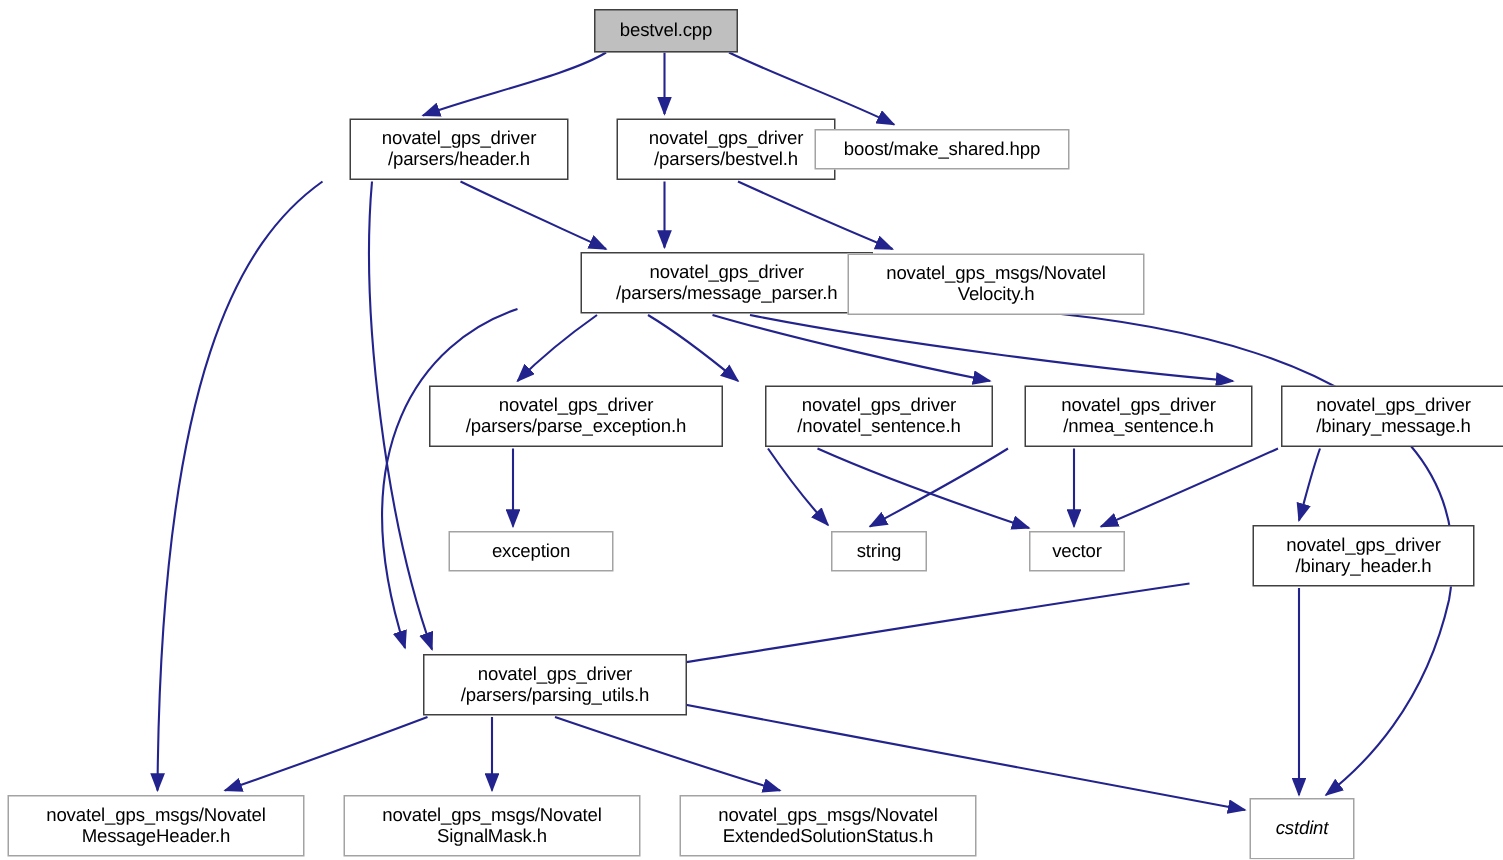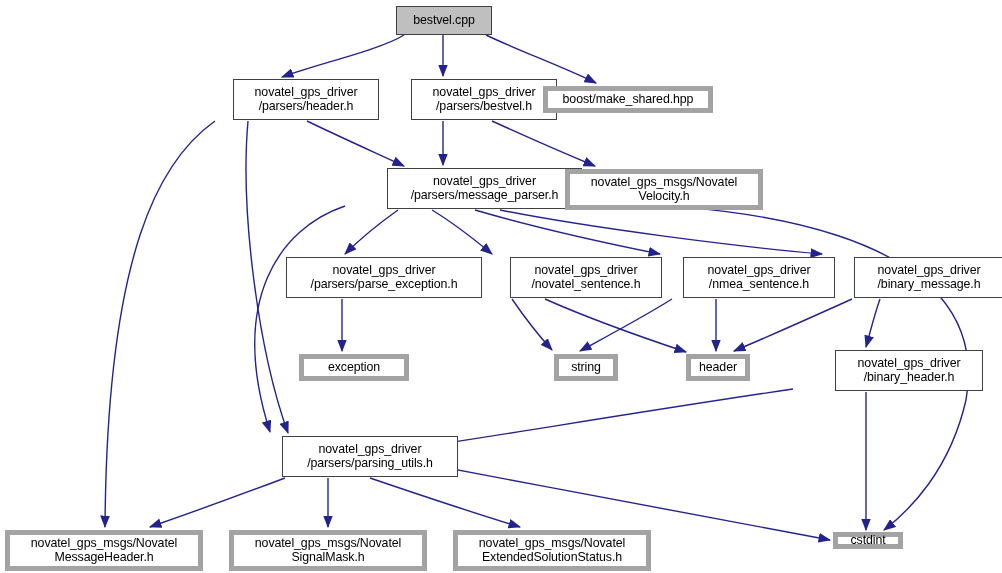--- a/index.html
+++ b/index.html
@@ -28,21 +28,21 @@
   }
   .node {
     position: absolute;
     box-sizing: border-box;
     display: flex;
     align-items: center;
     justify-content: center;
     text-align: center;
     line-height: 1.12;
     background: #ffffff;
-    border: 5px solid #a3a3a3;
+    border: 1px solid #a3a3a3;
     color: #000000;
     font-size: 12.4px;
     letter-spacing: -0.1px;
     white-space: pre-line;
     z-index: 5;
   }
   .node.strong {
     border: 1.5px solid #404040;
     margin-left: 42px;
   }
@@ -105,26 +105,26 @@
       <div class="node strong" style="left: 244px; top: 257px; width: 196px; height: 41px;">novatel_gps_driver
 /parsers/parse_exception.h</div>
       <div class="node strong" style="left: 468px; top: 257px; width: 152px; height: 41px;">novatel_gps_driver
 /novatel_sentence.h</div>
       <div class="node strong" style="left: 641px; top: 257px; width: 152px; height: 41px;">novatel_gps_driver
 /nmea_sentence.h</div>
       <div class="node strong" style="left: 812px; top: 257px; width: 150px; height: 41px;">novatel_gps_driver
 /binary_message.h</div>
       <div class="node " style="left: 299px; top: 354px; width: 110px; height: 27px;">exception</div>
       <div class="node " style="left: 554px; top: 354px; width: 64px; height: 27px;">string</div>
-      <div class="node " style="left: 686px; top: 354px; width: 64px; height: 27px;">header</div>
+      <div class="node " style="left: 686px; top: 354px; width: 64px; height: 27px;">vector</div>
       <div class="node strong" style="left: 793px; top: 350px; width: 148px; height: 41px;">novatel_gps_driver
 /binary_header.h</div>
       <div class="node strong" style="left: 240px; top: 436px; width: 176px; height: 41px;">novatel_gps_driver
 /parsers/parsing_utils.h</div>
       <div class="node " style="left: 5px; top: 530px; width: 198px; height: 41px;">novatel_gps_msgs/Novatel
 MessageHeader.h</div>
       <div class="node " style="left: 229px; top: 530px; width: 198px; height: 41px;">novatel_gps_msgs/Novatel
 SignalMask.h</div>
       <div class="node " style="left: 453px; top: 530px; width: 198px; height: 41px;">novatel_gps_msgs/Novatel
 ExtendedSolutionStatus.h</div>
-      <div class="node " style="left: 833px; top: 532px; width: 70px; height: 17px;">cstdint</div>
+      <div class="node " style="left: 833px; top: 532px; width: 70px; height: 41px; font-style: italic;">cstdint</div>
     </div>
 </div>
 
 </body></html>

